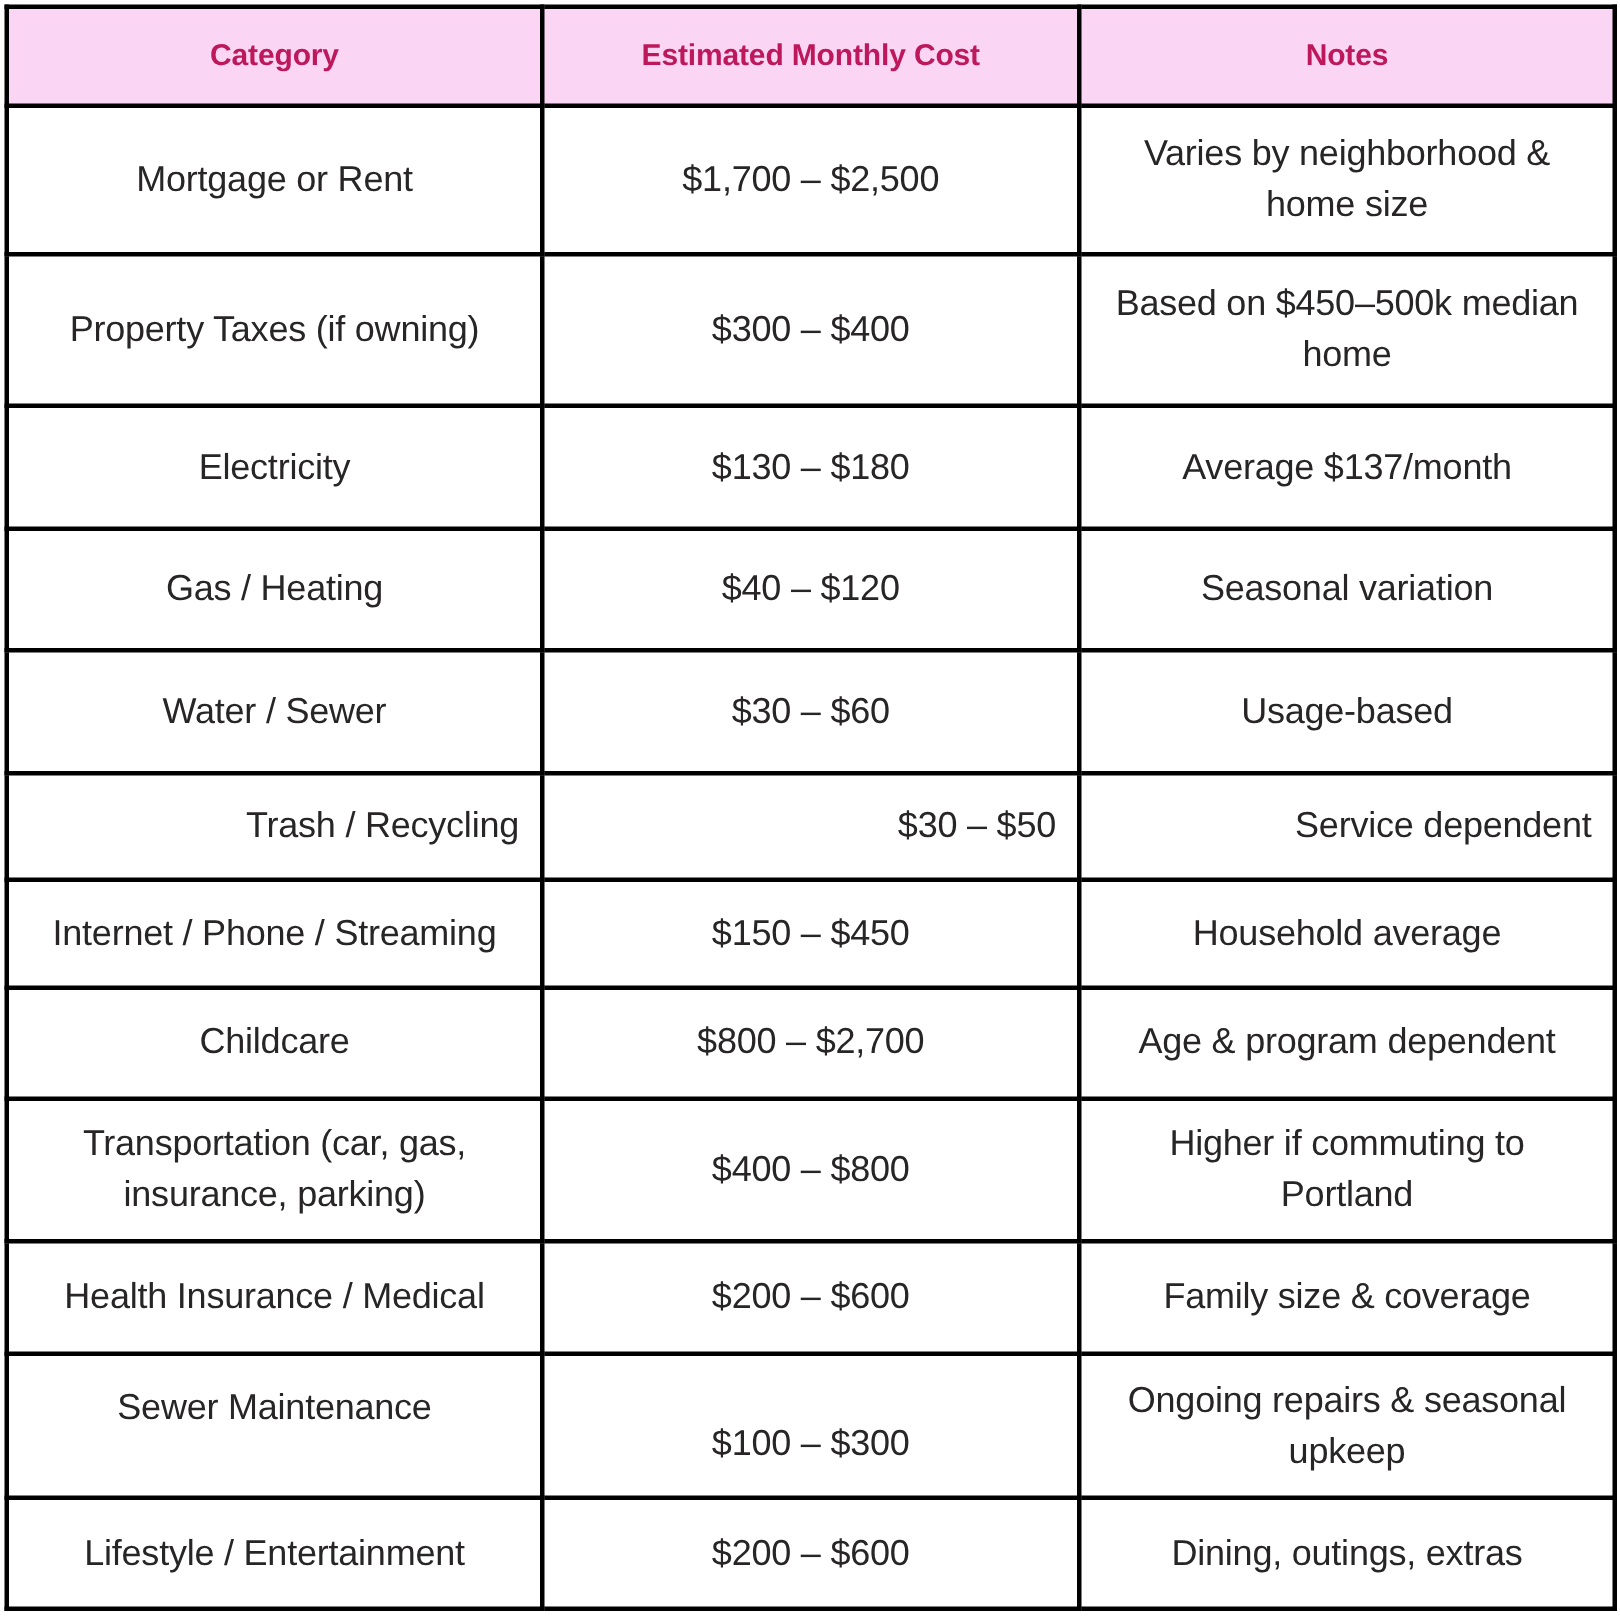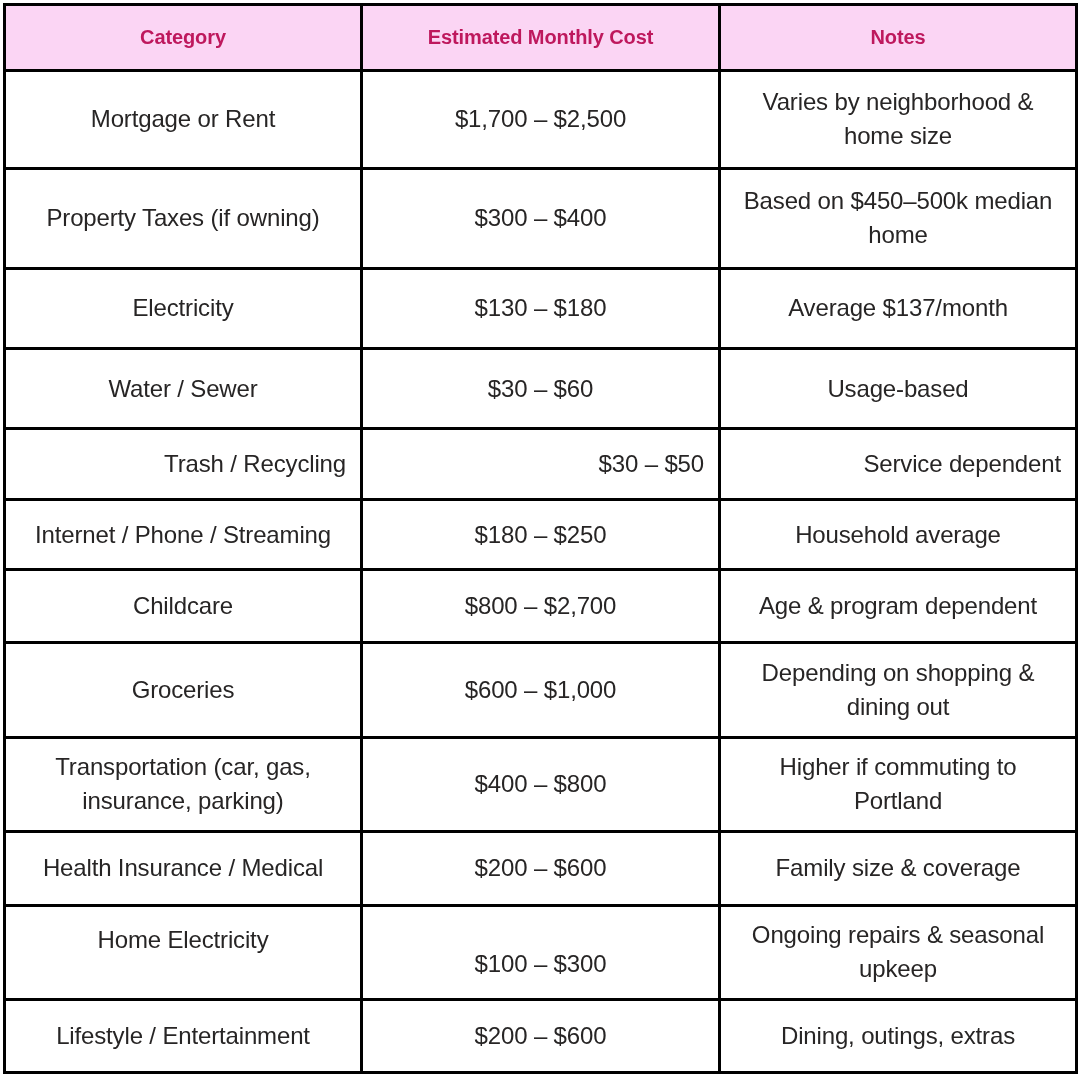--- a/index.html
+++ b/index.html
@@ -109,57 +109,57 @@
       <tr data-row="1">
         <td data-col="category">Property Taxes (if owning)</td>
         <td data-col="cost">$300 – $400</td>
         <td data-col="notes">Based on $450–500k median home</td>
       </tr>
       <tr data-row="2">
         <td data-col="category">Electricity</td>
         <td data-col="cost">$130 – $180</td>
         <td data-col="notes">Average $137/month</td>
       </tr>
+      <tr data-row="3">
+        <td data-col="category">Gas / Heating</td>
+        <td data-col="cost">$40 – $120</td>
+        <td data-col="notes">Seasonal variation</td>
+      </tr>
       <tr data-row="4">
         <td data-col="category">Water / Sewer</td>
         <td data-col="cost">$30 – $60</td>
         <td data-col="notes">Usage-based</td>
       </tr>
       <tr data-row="5">
         <td data-col="category">Trash / Recycling</td>
         <td data-col="cost">$30 – $50</td>
         <td data-col="notes">Service dependent</td>
       </tr>
       <tr data-row="6">
         <td data-col="category">Internet / Phone / Streaming</td>
-        <td data-col="cost">$180 – $250</td>
+        <td data-col="cost">$150 – $450</td>
         <td data-col="notes">Household average</td>
       </tr>
       <tr data-row="7">
         <td data-col="category">Childcare</td>
         <td data-col="cost">$800 – $2,700</td>
         <td data-col="notes">Age &amp; program dependent</td>
-      </tr>
-      <tr data-row="8">
-        <td data-col="category">Groceries</td>
-        <td data-col="cost">$600 – $1,000</td>
-        <td data-col="notes">Depending on shopping &amp; dining out</td>
       </tr>
       <tr data-row="9">
         <td data-col="category">Transportation (car, gas, insurance, parking)</td>
         <td data-col="cost">$400 – $800</td>
         <td data-col="notes">Higher if commuting to Portland</td>
       </tr>
       <tr data-row="10">
         <td data-col="category">Health Insurance / Medical</td>
         <td data-col="cost">$200 – $600</td>
         <td data-col="notes">Family size &amp; coverage</td>
       </tr>
       <tr data-row="11">
-        <td data-col="category">Home Electricity</td>
+        <td data-col="category">Sewer Maintenance</td>
         <td data-col="cost">$100 – $300</td>
         <td data-col="notes">Ongoing repairs &amp; seasonal upkeep</td>
       </tr>
       <tr data-row="12">
         <td data-col="category">Lifestyle / Entertainment</td>
         <td data-col="cost">$200 – $600</td>
         <td data-col="notes">Dining, outings, extras</td>
       </tr>
     </tbody>
   </table>

